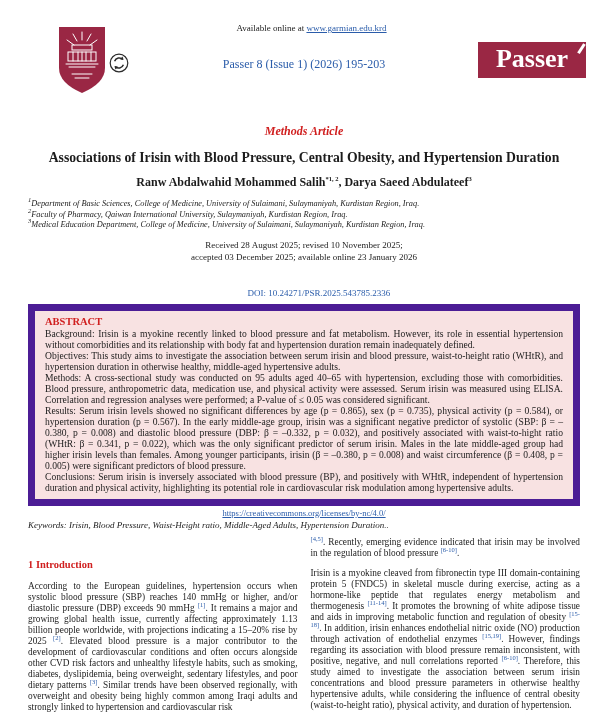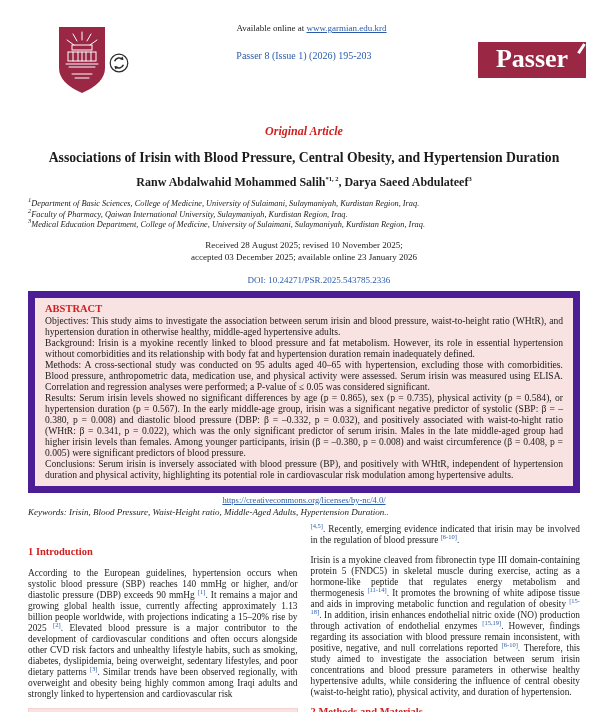--- a/index.html
+++ b/index.html
@@ -12,36 +12,36 @@
 
   .link { color: var(--link-blue, #2a5caa); text-decoration: underline; cursor: pointer; }
 
   
   .available-line { position: absolute; top: 23px; left: 15px; right: 0; text-align: center; font-size: 9px; }
   .shield-wrap { position: absolute; left: 58px; top: 26px; width: 48px; height: 68px; }
   .circle-icon-wrap { position: absolute; left: 109px; top: 53px; width: 20px; height: 20px; }
   .title-block { position: absolute; left: 136px; top: 50px; width: 336px; text-align: center; }
   .journal-title { font-size: 15.5px; font-weight: bold; white-space: nowrap; }
   .journal-title .red { color: var(--accent-red, #d01f1f); }
-  .citation-line { margin-top: 0; font-size: 10px; color: var(--link-blue, #2a5caa); }
+  .citation-line { margin-top: 7px; font-size: 12px; color: var(--link-blue, #2a5caa); }
   .passer-logo { position: absolute; left: 478px; top: 42px; width: 108px; height: 36px;
     background: var(--maroon, #9a2744); color: #fff; text-align: center; font-weight: bold;
     font-size: 26px; line-height: 33px; }
   .passer-accent { position: absolute; right: 4px; top: 1px; width: 2.5px; height: 11px;
     background: #fff; transform: rotate(33deg); }
 
   
   .content { position: absolute; top: 112px; left: 0; right: 0; }
   .original-article { text-align: center; font-size: 12px; font-weight: bold; font-style: italic;
     color: var(--accent-red, #d01f1f); margin-top: 12px; }
   .article-title { text-align: center; font-size: 13.7px; font-weight: bold; margin-top: 11px; white-space: nowrap; }
   .authors { text-align: center; font-size: 12px; font-weight: bold; margin-top: 9px; }
   .affiliations { margin: 9px 28px 0; font-size: 8.3px; font-style: italic; line-height: 10.5px; }
   .history { text-align: center; font-size: 9px; margin-top: 8px; line-height: 12px; }
-  .doi-line { text-align: center; font-size: 9px; margin-top: 12px; padding-left: 30px; }
+  .doi-line { text-align: center; font-size: 9px; margin-top: 25px; padding-left: 30px; }
 
   
   .abstract-box { margin: 6px 28px 0; background: var(--abstract-pink, #f8e2e2);
     padding: 5px 10px 6px; border: 7px solid #4c1d95; }
   .abstract-heading { color: var(--accent-red, #d01f1f); font-weight: bold; font-size: 10.5px; line-height: 12px; }
   .abstract-box p { margin: 0; font-size: 9.6px; line-height: 11px; text-align: justify; }
   .license-line { text-align: center; font-size: 8.5px; margin-top: 2px; }
   .keywords { margin: 2px 28px 0; font-size: 9px; font-style: italic; }
 
   
@@ -107,21 +107,21 @@
     <div class="citation-line">Passer 8 (Issue 1) (2026) 195-203</div>
   </div>
 
   <div class="passer-logo">
     <span>Passer</span>
     <span class="passer-accent"></span>
   </div>
 
   <div class="content">
 
-    <div class="original-article">Original Article</div>
+    <div class="original-article">Methods Article</div>
 
     <div class="article-title">Associations of Irisin with Blood Pressure, Central Obesity, and Hypertension Duration</div>
 
     <div class="authors">Ranw Abdalwahid Mohammed Salih<sup>*1, 2</sup>, Darya Saeed Abdulateef<sup>3</sup></div>
 
     <div class="affiliations">
       <div><sup>1</sup>Department of Basic Sciences, College of Medicine, University of Sulaimani, Sulaymaniyah, Kurdistan Region, Iraq.</div>
       <div><sup>2</sup>Faculty of Pharmacy, Qaiwan International University, Sulaymaniyah, Kurdistan Region, Iraq.</div>
       <div><sup>3</sup>Medical Education Department, College of Medicine, University of Sulaimani, Sulaymaniyah, Kurdistan Region, Iraq.</div>
     </div>
@@ -130,22 +130,22 @@
       <div>Received 28 August 2025; revised 10 November 2025;</div>
       <div>accepted 03 December 2025; available online 23 January 2026</div>
     </div>
 
     <div class="doi-line">
       <span class="link" style="text-decoration:none;">DOI: 10.24271/PSR.2025.543785.2336</span>
     </div>
 
     <div class="abstract-box">
       <div class="abstract-heading">ABSTRACT</div>
+      <p>Background: Irisin is a myokine recently linked to blood pressure and fat metabolism. However, its role in essential hypertension without comorbidities and its relationship with body fat and hypertension duration remain inadequately defined.</p>
       <p>Objectives: This study aims to investigate the association between serum irisin and blood pressure, waist-to-height ratio (WHtR), and hypertension duration in otherwise healthy, middle-aged hypertensive adults.</p>
-      <p>Background: Irisin is a myokine recently linked to blood pressure and fat metabolism. However, its role in essential hypertension without comorbidities and its relationship with body fat and hypertension duration remain inadequately defined.</p>
       <p>Methods: A cross-sectional study was conducted on 95 adults aged 40–65 with hypertension, excluding those with comorbidities. Blood pressure, anthropometric data, medication use, and physical activity were assessed. Serum irisin was measured using ELISA. Correlation and regression analyses were performed; a P-value of ≤ 0.05 was considered significant.</p>
       <p>Results: Serum irisin levels showed no significant differences by age (p = 0.865), sex (p = 0.735), physical activity (p = 0.584), or hypertension duration (p = 0.567). In the early middle-age group, irisin was a significant negative predictor of systolic (SBP: β = –0.380, p = 0.008) and diastolic blood pressure (DBP: β = –0.332, p = 0.032), and positively associated with waist-to-hight ratio (WHtR: β = 0.341, p = 0.022), which was the only significant predictor of serum irisin. Males in the late middle-aged group had higher irisin levels than females. Among younger participants, irisin (β = –0.380, p = 0.008) and waist circumference (β = 0.408, p = 0.005) were significant predictors of blood pressure.</p>
       <p>Conclusions: Serum irisin is inversely associated with blood pressure (BP), and positively with WHtR, independent of hypertension duration and physical activity, highlighting its potential role in cardiovascular risk modulation among hypertensive adults.</p>
     </div>
 
     <div class="license-line">
       <span class="link">https://creativecommons.org/licenses/by-nc/4.0/</span>
     </div>
 
     <div class="keywords">Keywords: Irisin, Blood Pressure, Waist-Height ratio, Middle-Aged Adults, Hypertension Duration..</div>

